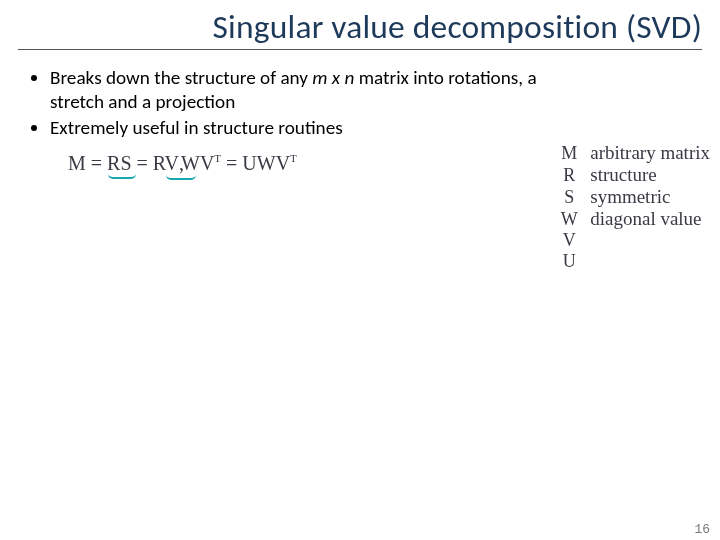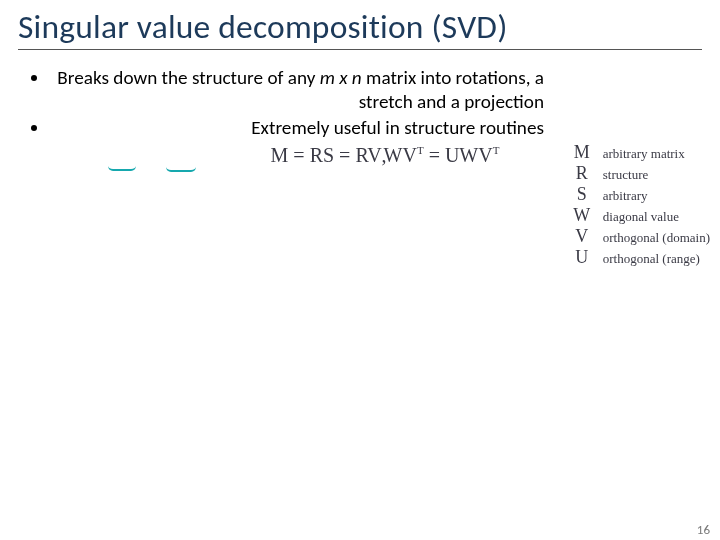--- a/index.html
+++ b/index.html
@@ -1,30 +1,30 @@
 <!DOCTYPE html>
 <html><head>
 <meta charset="utf-8">
 <style>
   * { box-sizing: border-box; margin: 0; padding: 0; }
   html, body { width: 720px; height: 540px; background: #fff; font-family: Calibri, "Segoe UI", Arial, sans-serif; color: #1a1a1a; position: relative; }
   .slide { width: 720px; height: 540px; position: relative; padding: 6px 18px 10px 18px; }
   .title-wrap { border-bottom: 1.3px solid #555; padding-bottom: 2px; margin-bottom: 16px; }
-  .title { font-size: 33.5px; font-weight: 400; color: #1d3a5a; letter-spacing: 0.2px; }
+  .title { font-size: 33.5px; font-weight: 400; color: #1d3a5a; letter-spacing: 0.2px; text-align: right; }
   .bullets { padding-left: 26px; margin-left: 6px; max-width: 520px; }
-  .bullets li { font-size: 19.2px; line-height: 1.25; color: #000; margin-bottom: 2px; list-style: disc; text-align: right; }
+  .bullets li { font-size: 19.2px; line-height: 1.25; color: #000; margin-bottom: 2px; list-style: disc; }
   .bullets .mn { font-style: italic; }
-  .equation { font-family: "Comic Sans MS", "Segoe Script", cursive; font-size: 20px; color: #3a3a45; margin-top: 4px; margin-left: 50px; position: relative; text-align: center; }
+  .equation { font-family: "Comic Sans MS", "Segoe Script", cursive; font-size: 20px; color: #3a3a45; margin-top: 12px; margin-left: 50px; position: relative; }
   .equation .sup { font-size: 11px; vertical-align: super; }
   .equation .underline { position: absolute; border-bottom: 2px solid #16a8ae; border-radius: 0 0 6px 6px; height: 5px; }
   .legend { position: absolute; top: 142px; right: 10px; font-family: "Comic Sans MS", "Segoe Script", cursive; color: #3a3a45; }
   .legend-row { display: flex; align-items: baseline; gap: 10px; }
   .legend-sym { font-size: 18px; width: 22px; text-align: center; }
-  .legend-desc { font-size: 13px; white-space: nowrap; }
-  .page-num { position: absolute; bottom: 3px; right: 10px; font-size: 13px; color: #7a7a7a; }
+  .legend-desc { font-size: 19px; white-space: nowrap; }
+  .page-num { position: absolute; bottom: 3px; right: 10px; font-size: 13px; color: #7a7a7a; font-family: Liberation Mono, monospace; }
 </style>
 </head>
 <body>
 
 <div class="slide">
 
   <div class="title-wrap">
     <h1 class="title">Singular value decomposition (SVD)</h1>
   </div>
 
@@ -52,31 +52,29 @@
     <div class="legend-row">
       <span class="legend-sym">M</span>
       <span class="legend-desc">arbitrary matrix</span>
     </div>
     <div class="legend-row">
       <span class="legend-sym">R</span>
       <span class="legend-desc">structure</span>
     </div>
     <div class="legend-row">
       <span class="legend-sym">S</span>
-      <span class="legend-desc">arbitrary</span>
+      <span class="legend-desc">symmetric</span>
     </div>
     <div class="legend-row">
       <span class="legend-sym">W</span>
       <span class="legend-desc">diagonal value</span>
     </div>
     <div class="legend-row">
       <span class="legend-sym">V</span>
-      <span class="legend-desc">orthogonal (domain)</span>
     </div>
     <div class="legend-row">
       <span class="legend-sym">U</span>
-      <span class="legend-desc">orthogonal (range)</span>
     </div>
   </div>
 
   <div class="page-num">16</div>
 
 </div>
 
 </body></html>

